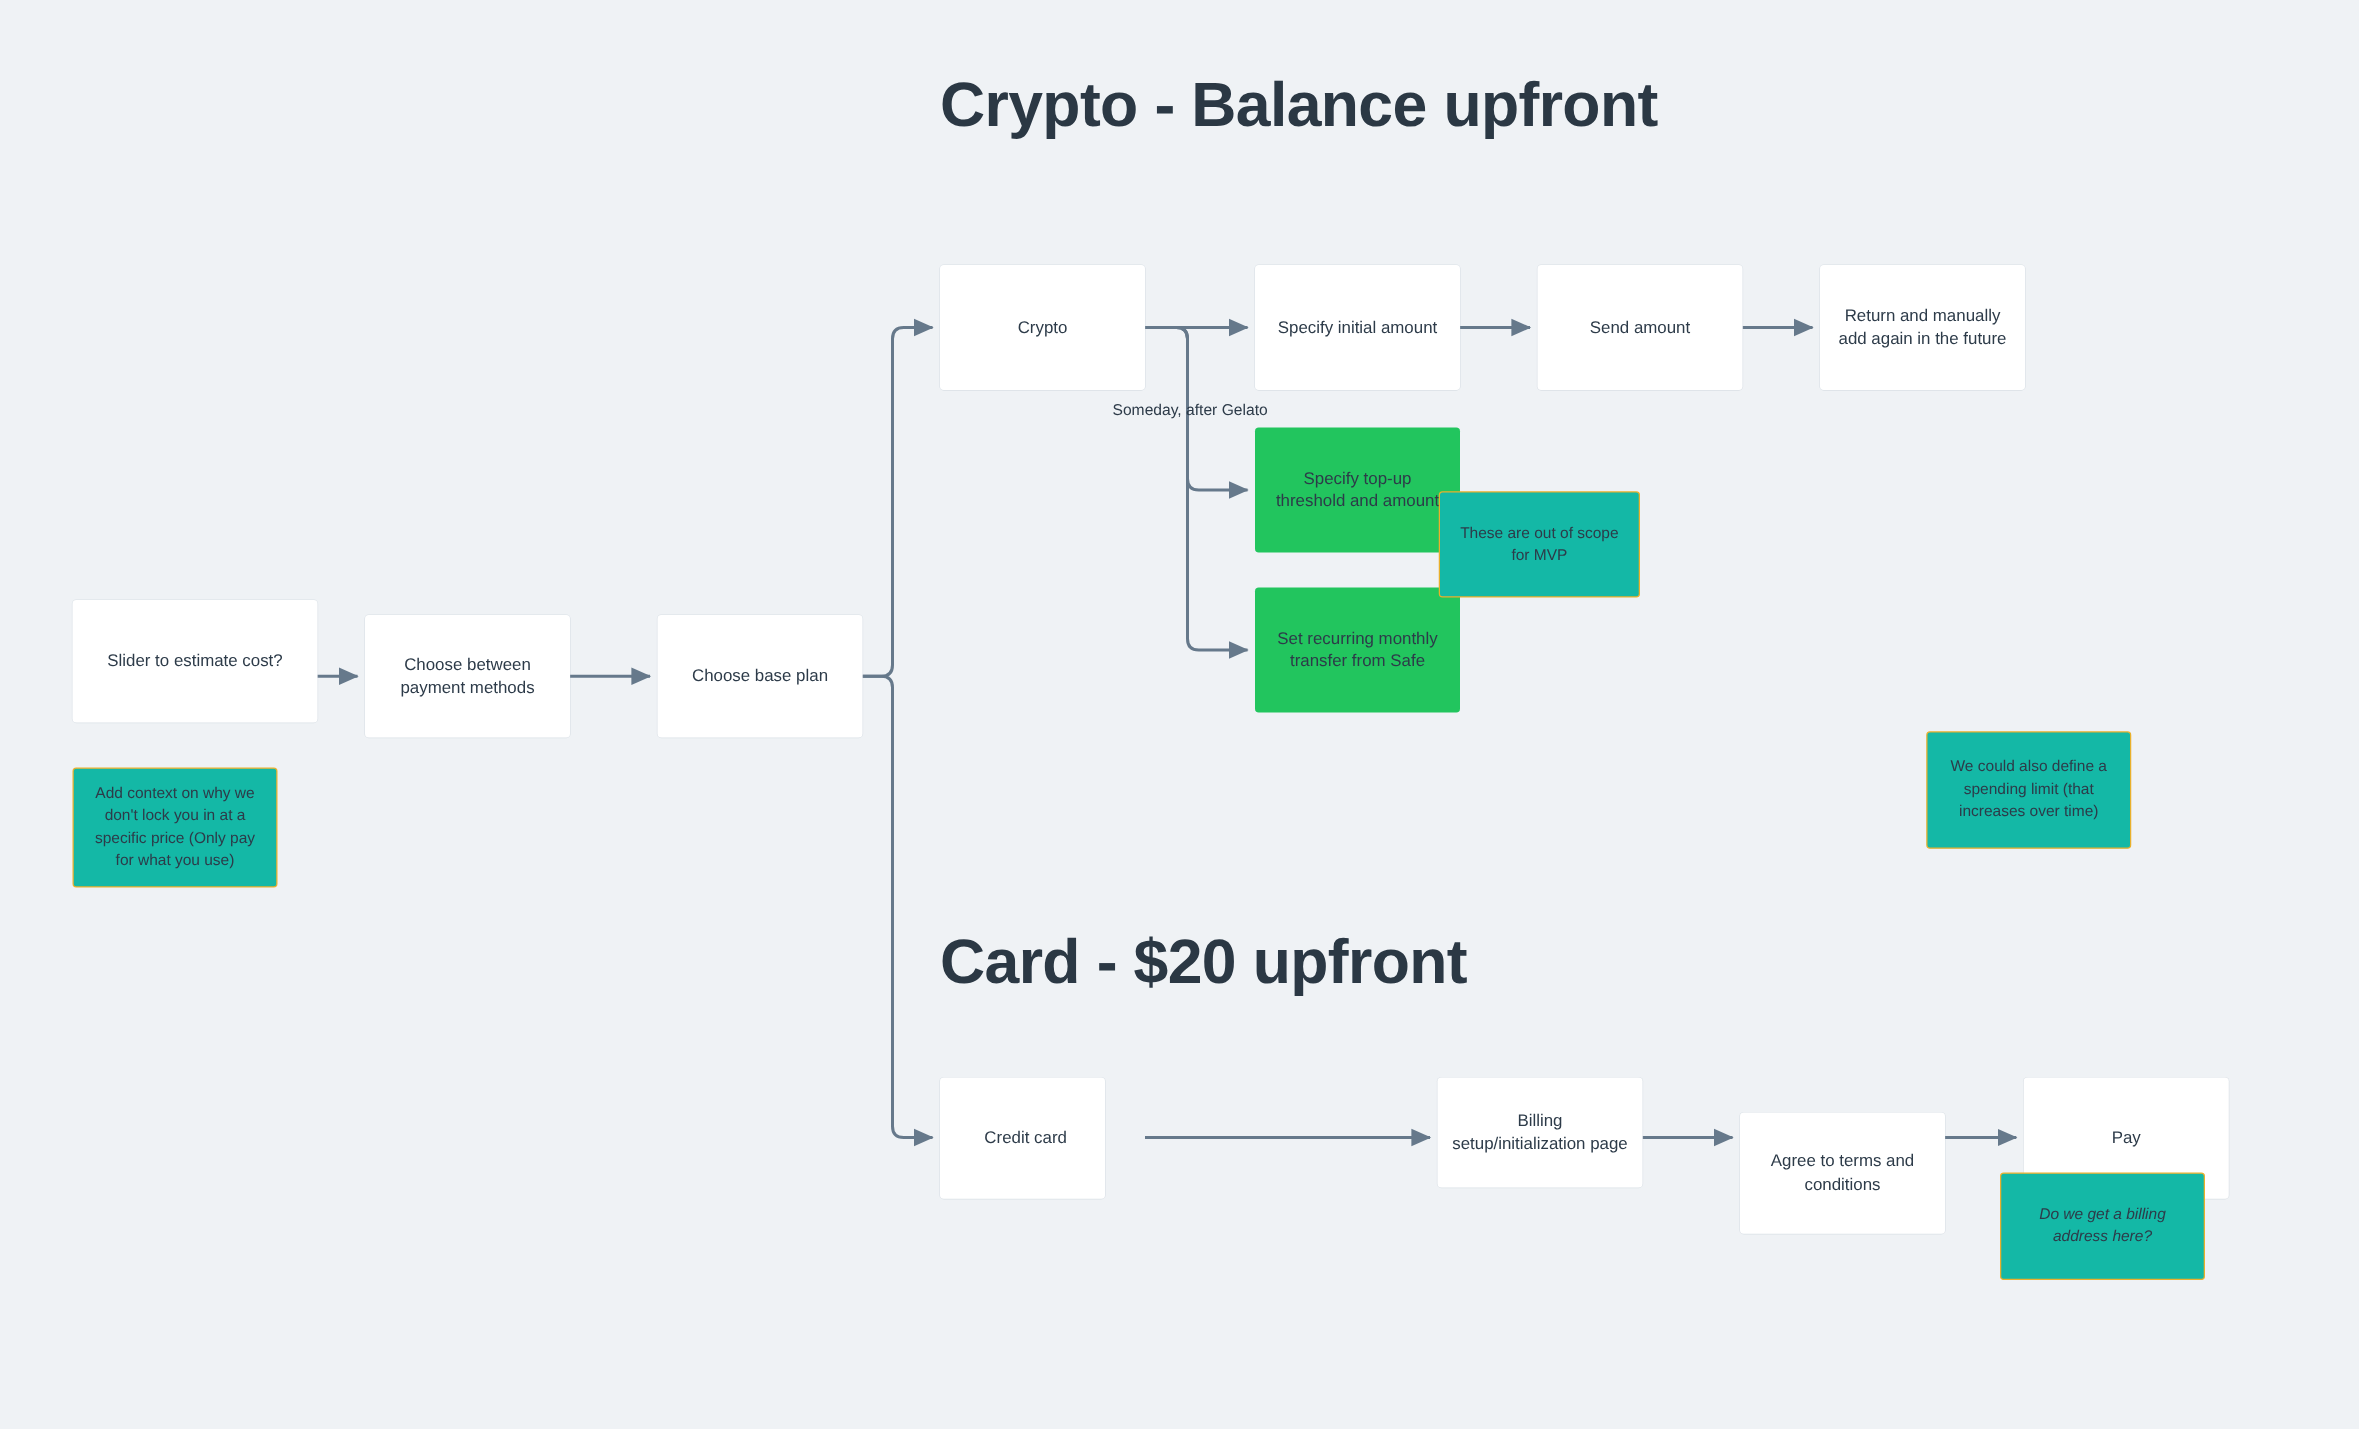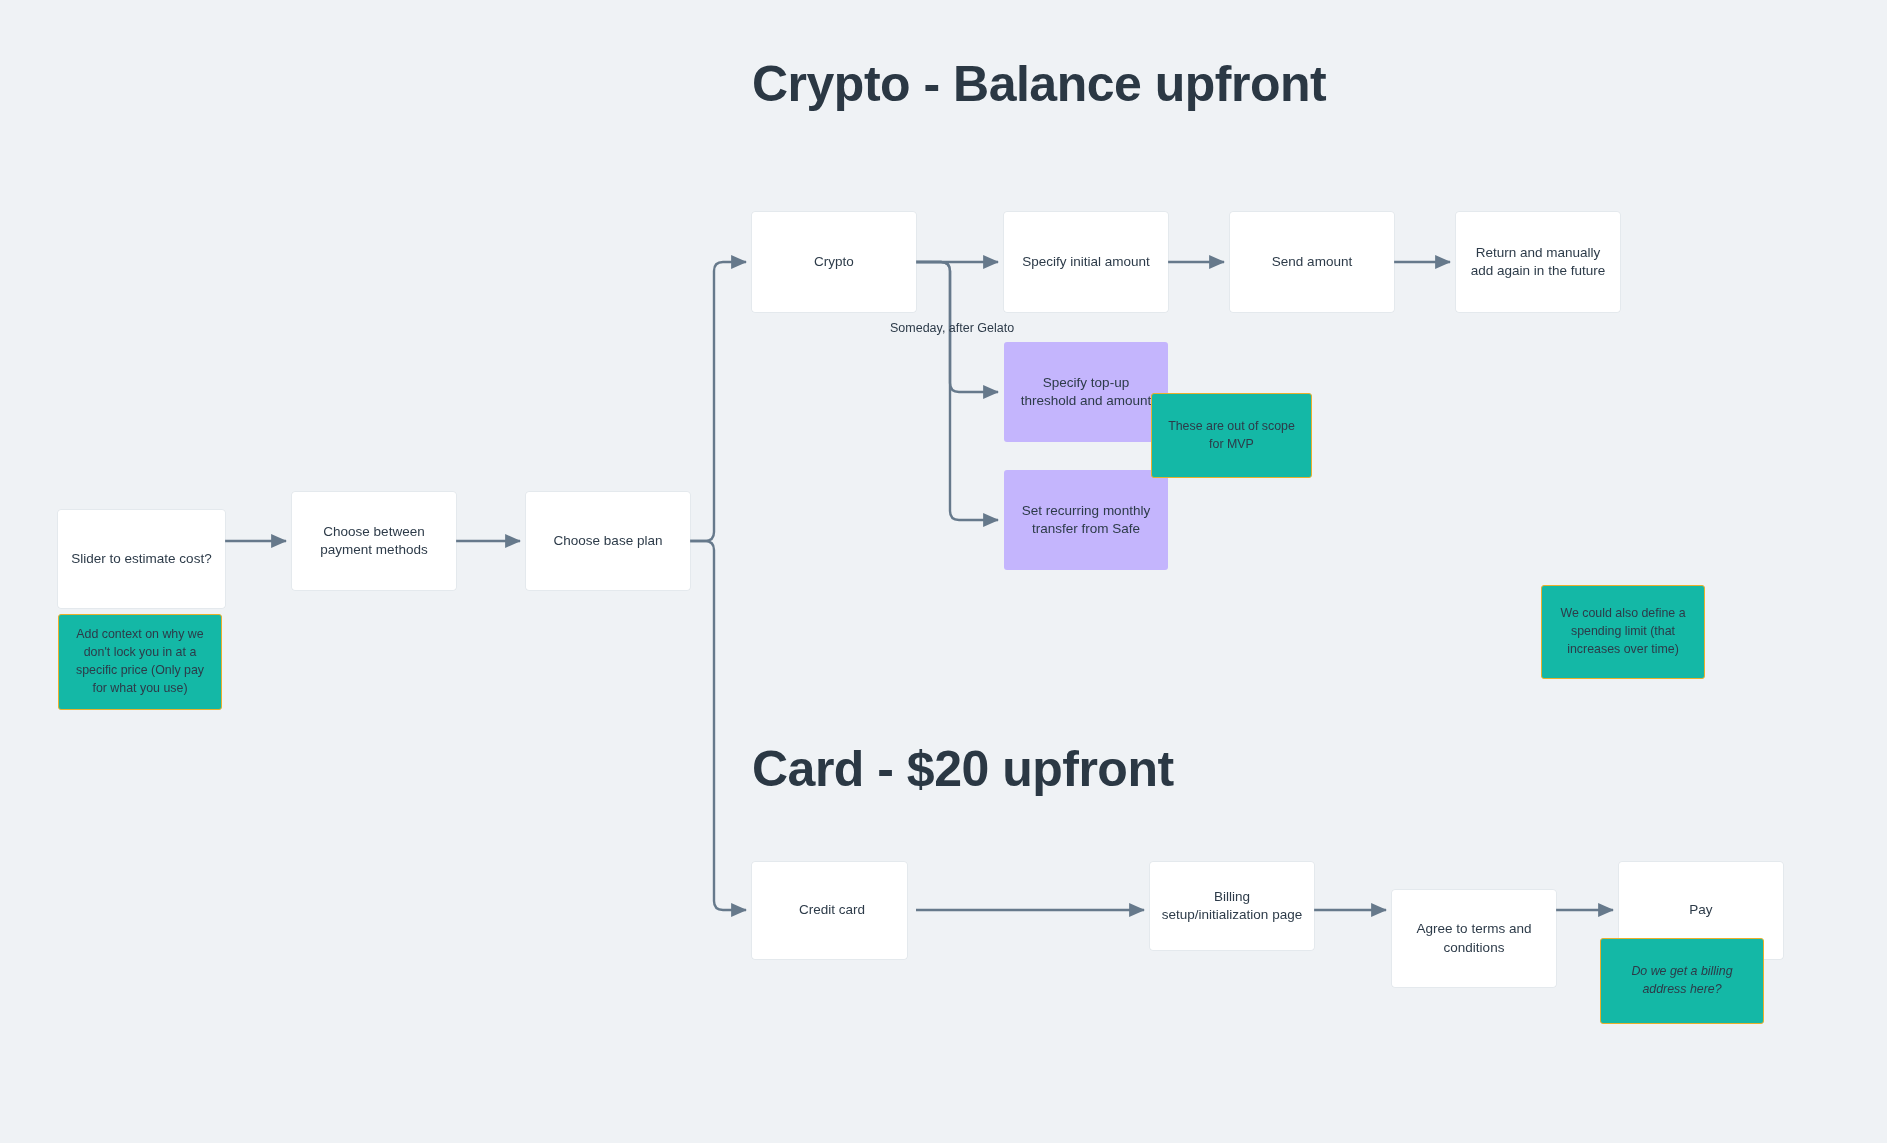--- a/index.html
+++ b/index.html
@@ -41,21 +41,21 @@
 
   .node.white {
     background: #ffffff;
     border-radius: 3px;
     font-size: 13.5px;
     color: #2d3b49;
     box-shadow: 0 0 0 0.5px rgba(180,192,204,0.35);
   }
 
   .node.gray {
-    background: #c4b5fd;
+    background: #22c55e;
     border-radius: 3px;
     font-size: 13.5px;
     color: #2d3b49;
   }
 
   .note {
     position: absolute;
     box-sizing: border-box;
     background: #14b8a6;
     border: 1.6px solid #e9b02c;
@@ -123,39 +123,39 @@
 
       <path d="M1556,910 L1613,910"></path>
     </g>
   </svg>
 
   <div class="heading" style="left:752px; top:55px;">Crypto - Balance upfront</div>
   <div class="heading" style="left:752px; top:740px;">Card - $20 upfront</div>
 
   <div class="edge-label" style="left:890px; top:321px;">Someday, after Gelato</div>
 
-  <div class="node white" style="left:58px; top:510px; width:167px; height:98px;">Slider to estimate cost?</div>
+  <div class="node white" style="left:58px; top:480px; width:196px; height:98px;">Slider to estimate cost?</div>
 
   <div class="node white" style="left:292px; top:492px; width:164px; height:98px;">Choose between payment methods</div>
 
   <div class="node white" style="left:526px; top:492px; width:164px; height:98px;">Choose base plan</div>
 
   <div class="node white" style="left:752px; top:212px; width:164px; height:100px;">Crypto</div>
 
   <div class="node white" style="left:1004px; top:212px; width:164px; height:100px;">Specify initial amount</div>
 
   <div class="node white" style="left:1230px; top:212px; width:164px; height:100px;">Send amount</div>
 
   <div class="node white" style="left:1456px; top:212px; width:164px; height:100px;">Return and manually add again in the future</div>
 
   <div class="node gray" style="left:1004px; top:342px; width:164px; height:100px;">Specify top-up threshold and amount</div>
 
   <div class="node gray" style="left:1004px; top:470px; width:164px; height:100px;">Set recurring monthly transfer from Safe</div>
 
-  <div class="node white" style="left:752px; top:862px; width:155px; height:97px;padding-left:15px;">Credit card</div>
+  <div class="node white" style="left:752px; top:862px; width:132px; height:97px;padding-left:15px;">Credit card</div>
 
   <div class="node white" style="left:1150px; top:862px; width:164px; height:88px;">Billing setup/initialization page</div>
 
   <div class="node white" style="left:1392px; top:862px; width:164px; height:97px;margin-top:28px;">Agree to terms and conditions</div>
 
   <div class="node white" style="left:1619px; top:862px; width:164px; height:97px;">Pay</div>
 
   <div class="note" style="left:58px; top:614px; width:164px; height:96px;">Add context on why we don't lock you in at a specific price (Only pay for what you use)</div>
 
   <div class="note" style="left:1151px; top:393px; width:161px; height:85px;">These are out of scope for MVP</div>

